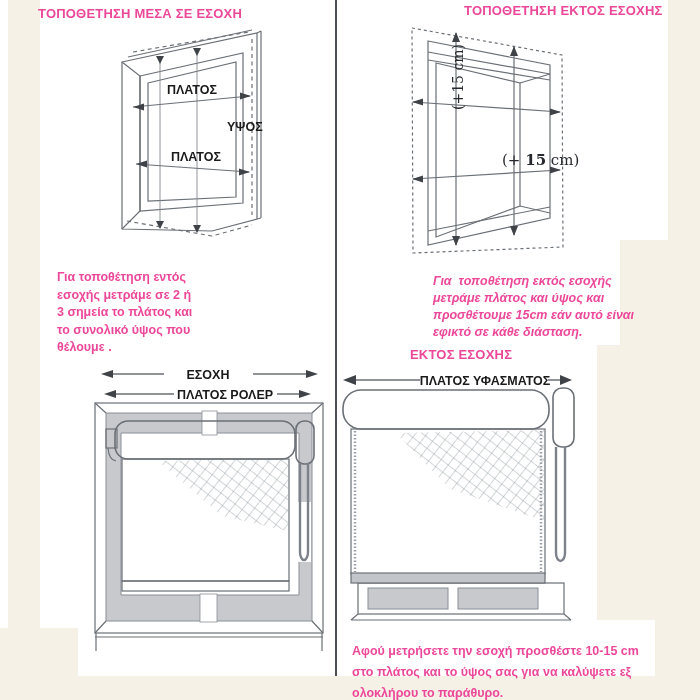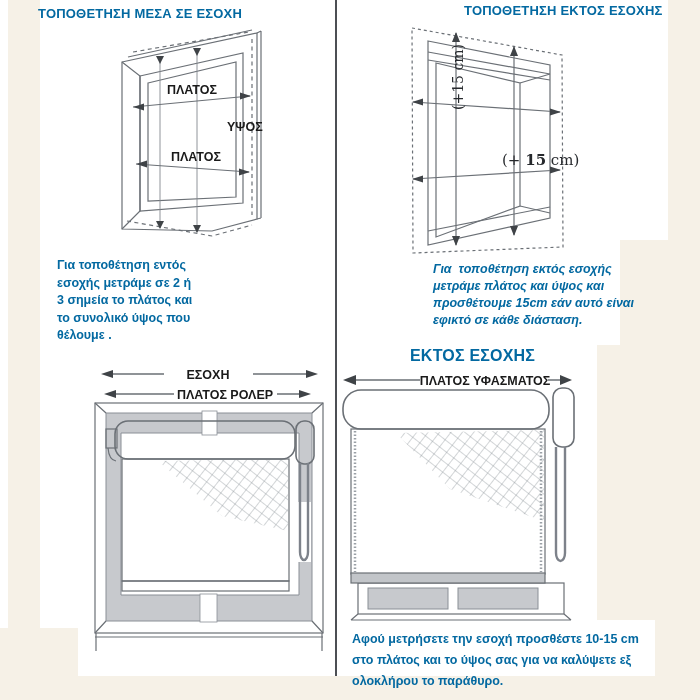--- a/index.html
+++ b/index.html
@@ -1,21 +1,21 @@
 <!DOCTYPE html>
 <html><head>
 <meta charset="utf-8">
 <style>
   html,body{margin:0;padding:0;}
   #screen{position:relative;width:700px;height:700px;background:#ffffff;overflow:hidden;
-          font-family:"Liberation Sans",sans-serif;color:#0369a1;}
+          font-family:"Liberation Sans",sans-serif;color:#ec4899;}
   .cream{position:absolute;background:#f6f1e7;}
   .divider{position:absolute;background:#4c4f54;}
   .title{position:absolute;font-weight:700;font-size:13px;letter-spacing:.2px;white-space:nowrap;}
-  .caption{position:absolute;font-weight:700;font-size:12.5px;white-space:pre-wrap;}
+  .caption{position:absolute;font-weight:700;font-size:12.5px;white-space:pre-wrap;margin-top:12px;}
   svg{position:absolute;overflow:visible;}
   .ln{stroke:#6b7076;stroke-width:1.2;fill:none;}
   .lnb{stroke:#6b7076;stroke-width:1.6;fill:none;}
   .thin{stroke-width:.9;stroke:#85898f;}
   .dash{stroke-dasharray:3,3;}
   .dash2{stroke-dasharray:4,3.5;}
   .ah{fill:#3f4347;stroke:none;}
   .svglbl{font:700 12.5px "Liberation Sans",sans-serif;fill:#1a1a1a;}
   .serif1{font:400 14px "DejaVu Serif",serif;fill:#26292d;}
   .serif2{font:400 15px "DejaVu Serif",serif;fill:#26292d;}
@@ -164,21 +164,21 @@
         <rect class="lnb" x="115" y="421" width="180" height="38" rx="13" fill="#fff"></rect>
         <rect class="ln" x="106" y="429" width="11" height="19" fill="#fff"></rect>
         <path class="ln" d="M108,448 q1,12 8,13"></path>
         <rect class="lnb" x="296" y="421" width="18" height="43" rx="8" fill="#fff"></rect>
       </g>
       <path d="M300,463 V552 a4,8 0 0 0 8,0 V463" fill="none" stroke="#7d828a" stroke-width="2.4"></path>
     </svg>
   </section>
 
   <section>
-    <div class="title" style="left:410px;top:347px;font-size:16px;">ΕΚΤΟΣ ΕΣΟΧΗΣ</div>
+    <div class="title" style="left:410px;top:347px;font-size:13px;">ΕΚΤΟΣ ΕΣΟΧΗΣ</div>
 
     <svg style="left:340px;top:370px;" width="240" height="255" viewBox="340 370 240 255">
       <defs>
         <pattern id="netbr" width="9" height="9" patternUnits="userSpaceOnUse" patternTransform="rotate(38)">
           <path d="M0,0 H9 M0,0 V9" stroke="#8f959b" stroke-width="0.8" fill="none"></path>
         </pattern>
       </defs>
       <g>
         <path class="lnb" d="M356,380 H420 M548,380 H560"></path>
         <polygon class="ah" points="343,380 356,375 356,385"></polygon>

